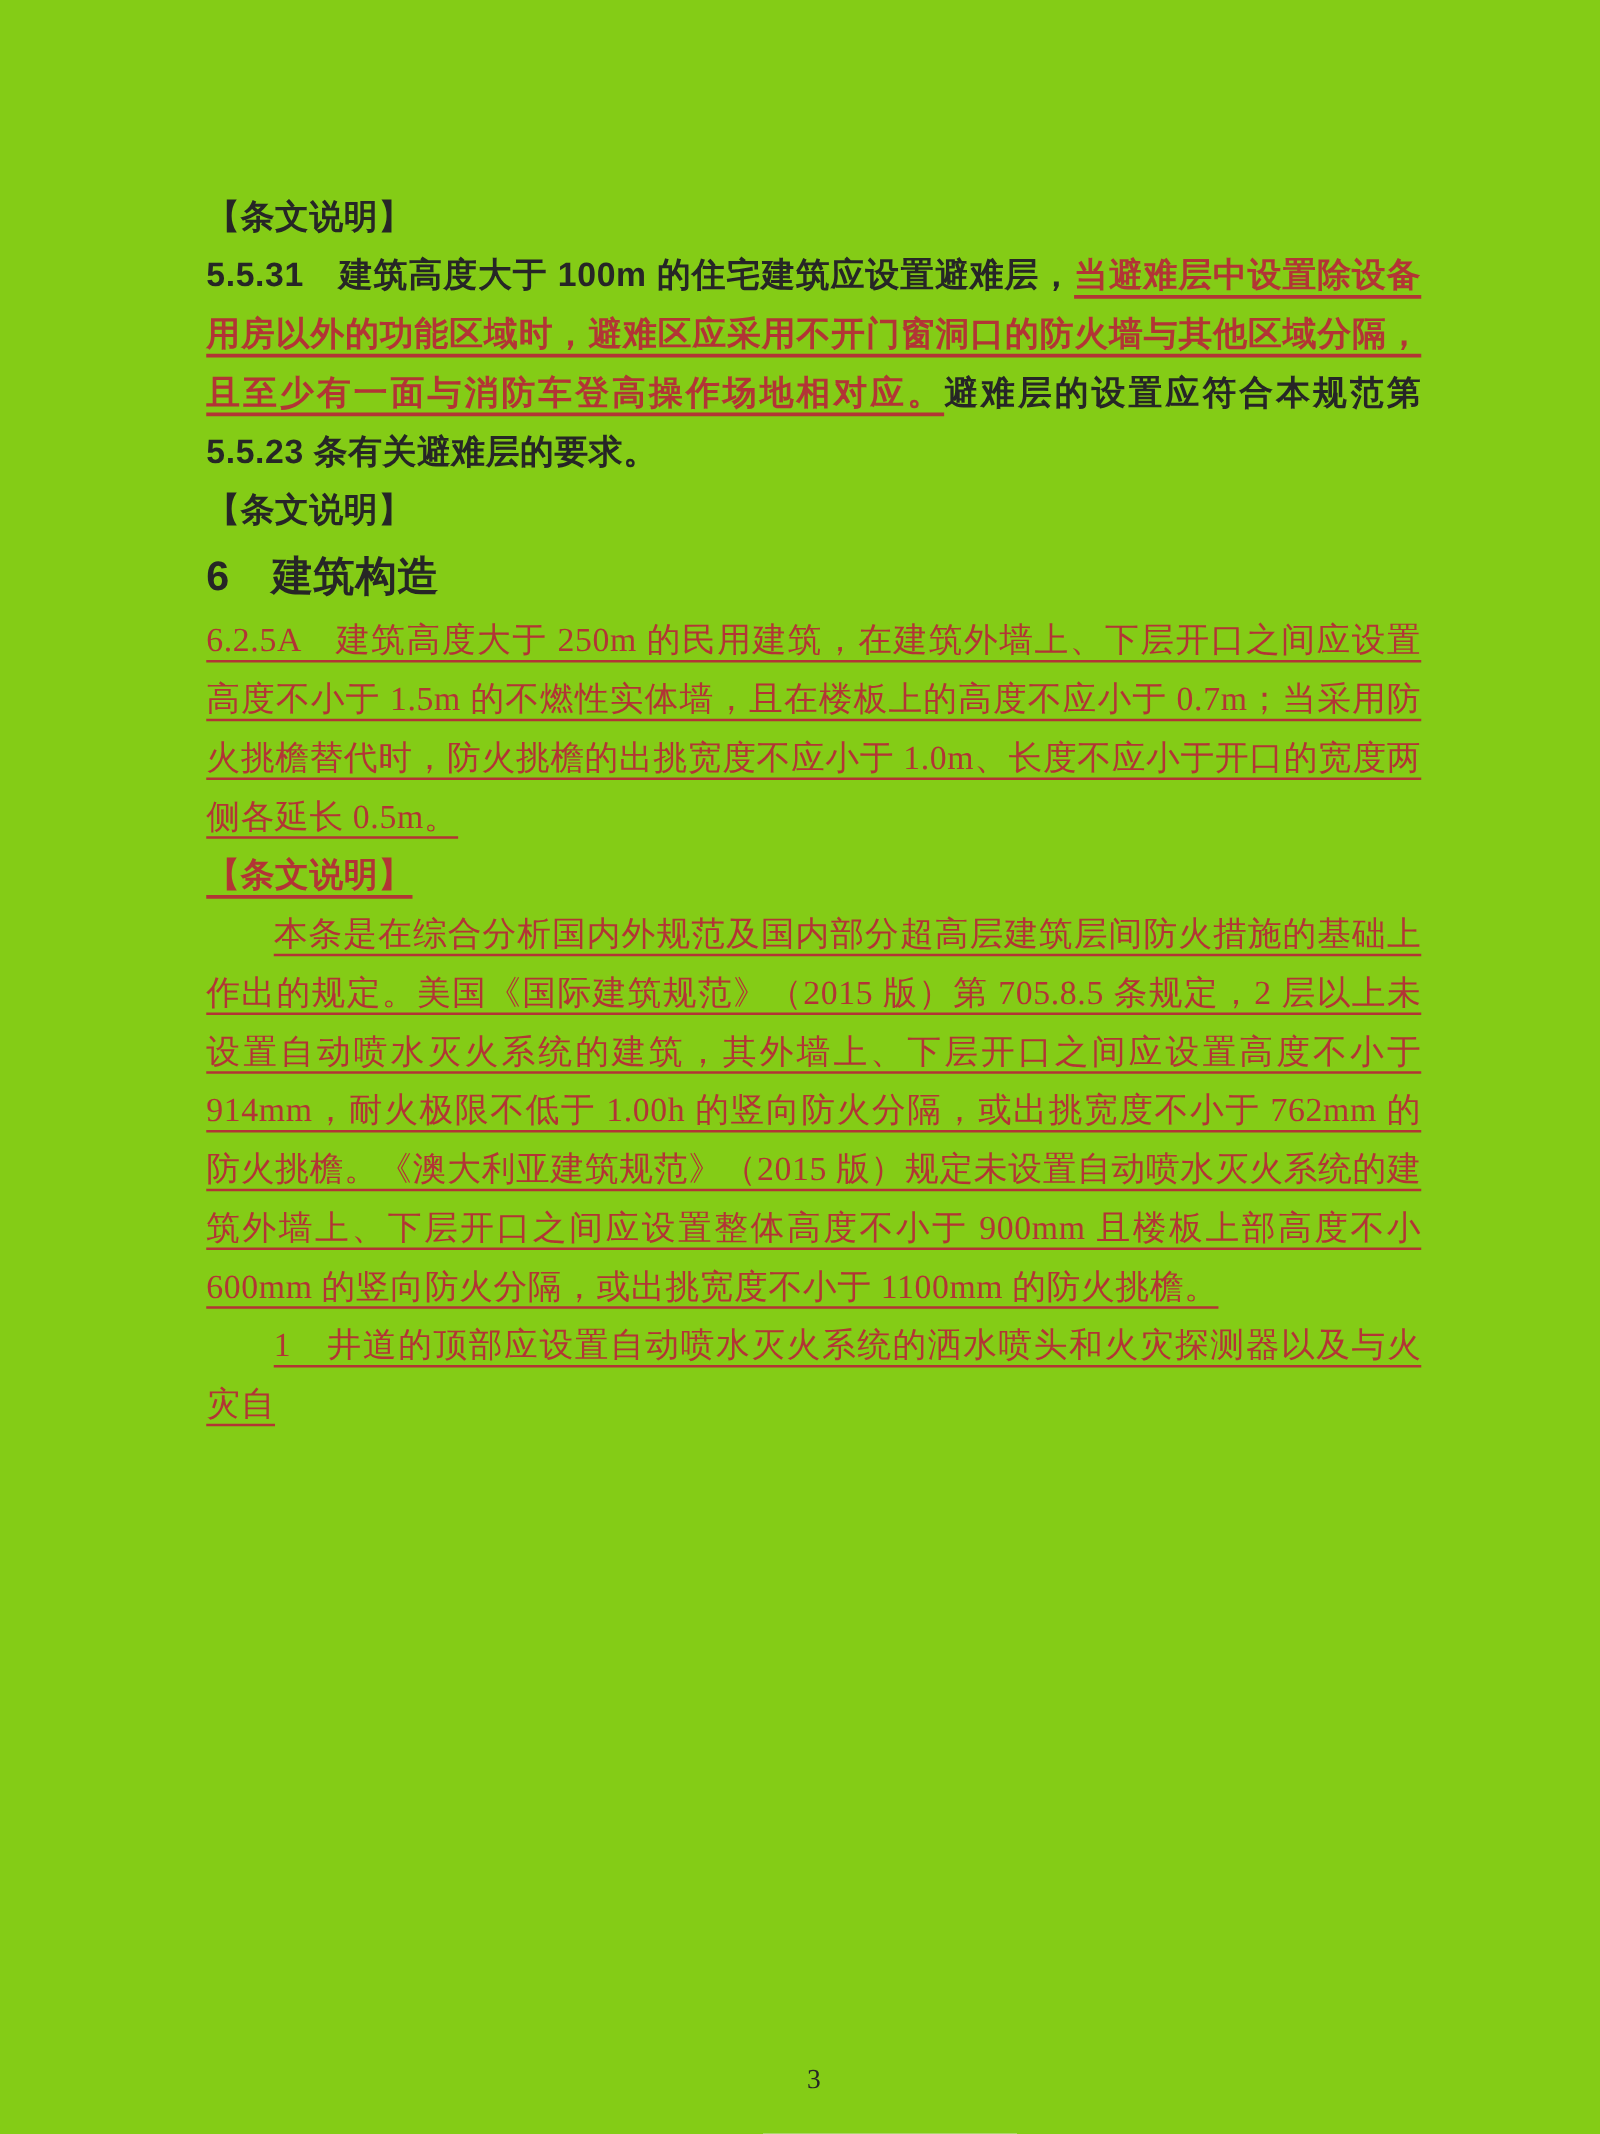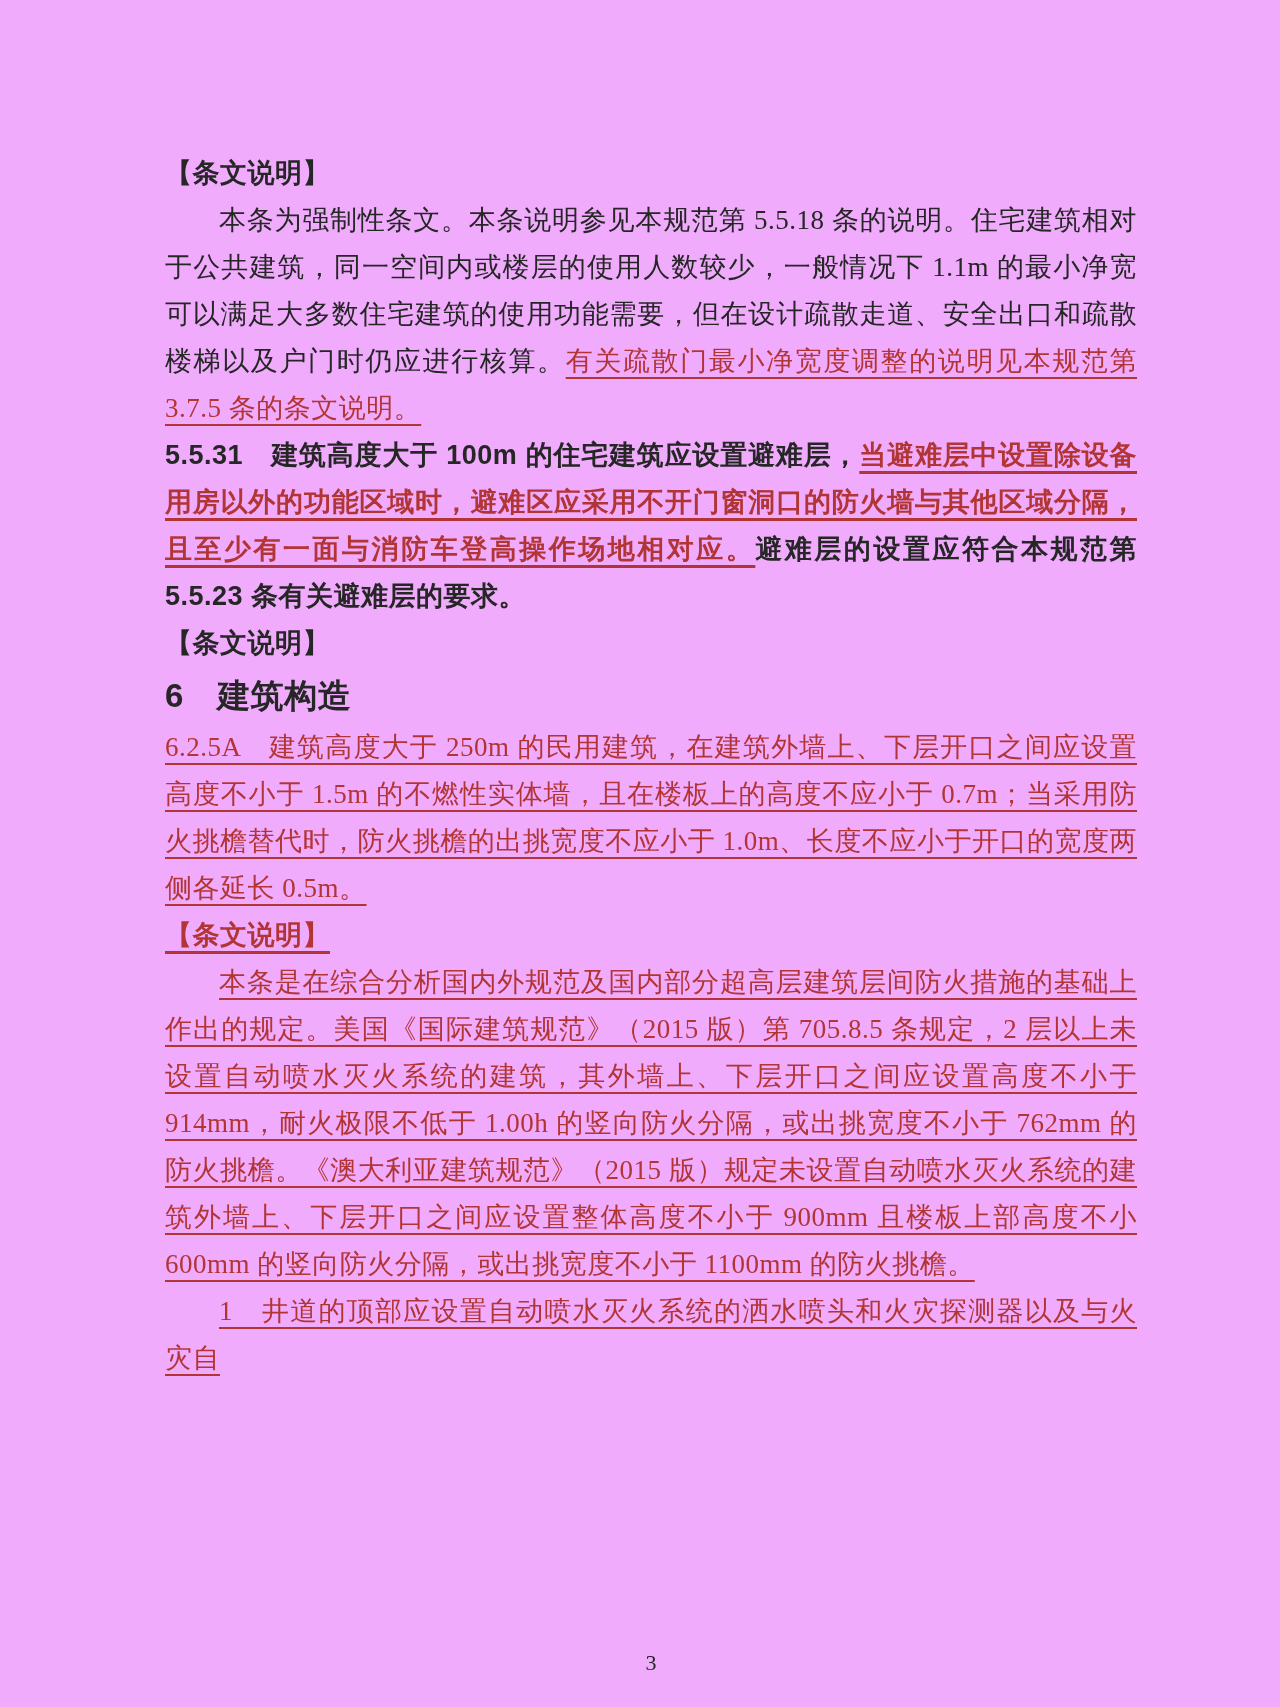--- a/index.html
+++ b/index.html
@@ -5,21 +5,21 @@
   html, body {
     margin: 0;
     padding: 0;
     background: #e8e8e8;
   }
   .page {
     position: relative;
     width: 1280px;
     height: 1707px;
     margin: 0 auto;
-    background: #f0abfc;
+    background: #84cc16;
     overflow: hidden;
   }
   .content {
     position: absolute;
     left: 165px;
     top: 150px;
     width: 972px;
   }
   .block {
     font-family: "Liberation Serif", "DejaVu Serif", serif;
@@ -71,21 +71,20 @@
     line-height: 30px;
     color: #262626;
   }
 </style>
 </head>
 <body>
 
 <div class="page">
   <div class="content">
       <div class="block label"><span class="run bold">【条文说明】</span></div>
-      <div class="block para indent"><span class="run">本条为强制性条文。本条说明参见本规范第 5.5.18 条的说明。住宅建筑相对于公共建筑，同一空间内或楼层的使用人数较少，一般情况下 1.1m 的最小净宽可以满足大多数住宅建筑的使用功能需要，但在设计疏散走道、安全出口和疏散楼梯以及户门时仍应进行核算。</span><span class="run red underline">有关疏散门最小净宽度调整的说明见本规范第 3.7.5 条的条文说明。</span></div>
       <div class="block para"><span class="run bold">5.5.31　建筑高度大于 100m 的住宅建筑应设置避难层，</span><span class="run red bold underline">当避难层中设置除设备用房以外的功能区域时，避难区应采用不开门窗洞口的防火墙与其他区域分隔，且至少有一面与消防车登高操作场地相对应。</span><span class="run bold">避难层的设置应符合本规范第 5.5.23 条有关避难层的要求。</span></div>
       <div class="block label"><span class="run bold">【条文说明】</span></div>
       <div class="block heading1"><span class="run bold">6　建筑构造</span></div>
       <div class="block para"><span class="run red underline">6.2.5A　建筑高度大于 250m 的民用建筑，在建筑外墙上、下层开口之间应设置高度不小于 1.5m 的不燃性实体墙，且在楼板上的高度不应小于 0.7m；当采用防火挑檐替代时，防火挑檐的出挑宽度不应小于 1.0m、长度不应小于开口的宽度两侧各延长 0.5m。</span></div>
       <div class="block label"><span class="run red bold underline">【条文说明】</span></div>
       <div class="block para indent"><span class="run red underline">本条是在综合分析国内外规范及国内部分超高层建筑层间防火措施的基础上作出的规定。美国《国际建筑规范》（2015 版）第 705.8.5 条规定，2 层以上未设置自动喷水灭火系统的建筑，其外墙上、下层开口之间应设置高度不小于 914mm，耐火极限不低于 1.00h 的竖向防火分隔，或出挑宽度不小于 762mm 的防火挑檐。《澳大利亚建筑规范》（2015 版）规定未设置自动喷水灭火系统的建筑外墙上、下层开口之间应设置整体高度不小于 900mm 且楼板上部高度不小 600mm 的竖向防火分隔，或出挑宽度不小于 1100mm 的防火挑檐。</span></div>
       <div class="block para indent"><span class="run red underline">1　井道的顶部应设置自动喷水灭火系统的洒水喷头和火灾探测器以及与火灾自</span></div>
     </div>
   <div class="footer">
     <span>3</span>

